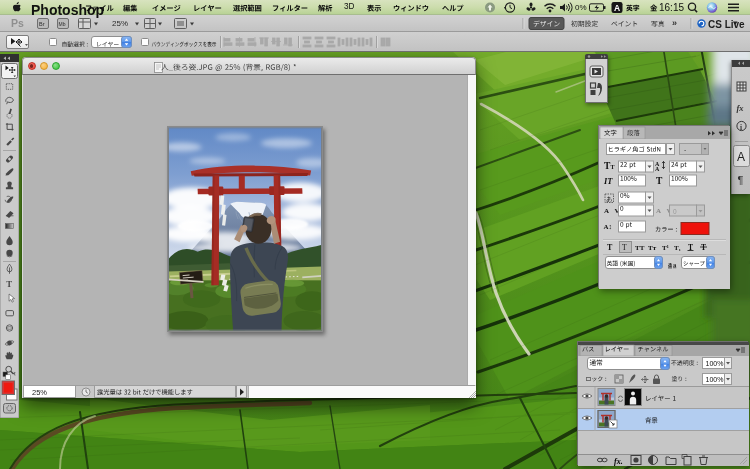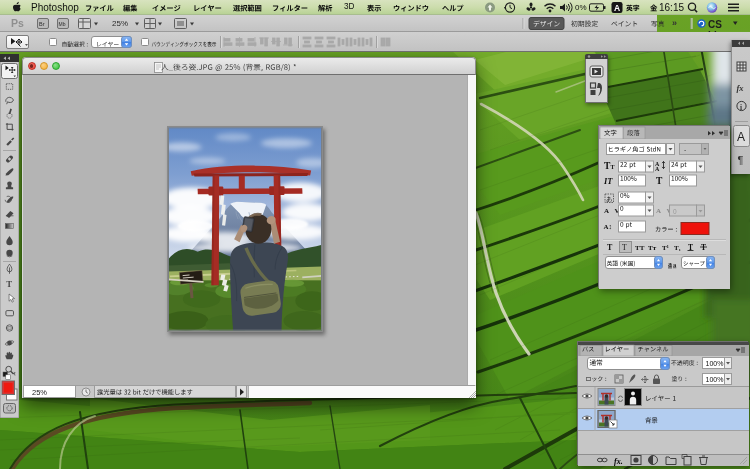--- a/index.html
+++ b/index.html
@@ -1,29 +1,29 @@
 <!DOCTYPE html>
 <html><head><meta charset="utf-8"><style>
 *{margin:0;padding:0;box-sizing:border-box}
 html,body{width:750px;height:469px;overflow:hidden}
 body{font-family:"Liberation Sans",sans-serif;position:relative;background:#6aa227}
 .ab{position:absolute}
 #menubar{left:0;top:0;width:750px;height:15px;background:linear-gradient(180deg,#d8e3bf 0%,#cbdcab 55%,#b8d295 100%);border-bottom:1px solid #a8bd8f;z-index:40}
-#appbar{left:0;top:15px;width:657px;height:17px;background:linear-gradient(180deg,#d2d2d2,#c3c3c3);border-bottom:1px solid #9b9b9b;z-index:30}
+#appbar{left:0;top:15px;width:750px;height:17px;background:linear-gradient(180deg,#d2d2d2,#c3c3c3);border-bottom:1px solid #9b9b9b;z-index:30}
 #optbar{left:0;top:32px;width:750px;height:20px;background:linear-gradient(180deg,#d0d0d0,#c2c2c2);border-bottom:1px solid #6e6e6e;z-index:30}
 #toolbar{left:0;top:54px;width:19px;height:364px;z-index:25}
 #docwin{left:22px;top:57px;width:454px;height:341px;z-index:15;border-radius:4px 4px 0 0;box-shadow:0 8px 18px rgba(0,0,0,.55),0 1px 3px rgba(0,0,0,.4);background:#d9d9d9;overflow:hidden}
 #titlebar{left:0;top:0;width:454px;height:18px;background:linear-gradient(180deg,#ebebeb,#d0d0d0);border:1px solid #8e8e8e;border-bottom:1px solid #6f6f6f;border-radius:4px 4px 0 0}
 #canvas{left:1px;top:18px;width:444px;height:310px;background:#b4b4b4}
 #vscroll{left:445px;top:18px;width:9px;height:310px;background:#f7f7f7;border-left:1px solid #aaa}
 #dstatus{left:1px;top:328px;width:452px;height:13px;background:#c8c8c8;border-top:1px solid #9e9e9e}
 .tl{width:8px;height:8px;border-radius:50%;top:4px}
 #photo{left:145px;top:69px;width:156px;height:206px;box-shadow:2px 3px 4px rgba(0,0,0,.4);border:1px solid #8a8a8a}
 #minipanel{left:585px;top:55px;width:23px;height:48px;z-index:32;background:#d2d2d2;border:1px solid #707070;border-top:none;box-shadow:1px 2px 4px rgba(0,0,0,.4)}
-#dock{left:731px;top:40px;width:19px;height:134px;z-index:32;background:linear-gradient(180deg,#cacaca,#bdbdbd);border-left:1px solid #8c8c8c;box-shadow:-1px 2px 4px rgba(0,0,0,.35)}
+#dock{left:731px;top:60px;width:19px;height:134px;z-index:32;background:linear-gradient(180deg,#cacaca,#bdbdbd);border-left:1px solid #8c8c8c;box-shadow:-1px 2px 4px rgba(0,0,0,.35)}
 #charpanel{left:598px;top:125px;width:131px;height:163px;z-index:35;background:#cdcdcd;border:1px solid #787878;box-shadow:2px 3px 7px rgba(0,0,0,.45)}
 #layers{left:577px;top:341px;width:171px;height:124px;z-index:35;background:#14b8a6;border:1px solid #6f6f6f;box-shadow:2px 3px 7px rgba(0,0,0,.45)}
 .lbl{position:absolute;color:#1c1c1c}
 #jpov{left:0;top:0;z-index:90;pointer-events:none}
 </style></head><body>
 
 <svg class="ab" id="desktop" width="750" height="469" viewBox="0 0 750 469" style="left:0;top:0;z-index:0">
 <defs>
 <linearGradient id="dg" x1="0" y1="0" x2="0" y2="1">
 <stop offset="0" stop-color="#6ba326"></stop>
@@ -168,21 +168,21 @@
           <stop offset=".7" stop-color="#7a5fd0"></stop>
           <stop offset="1" stop-color="#3b2e8c"></stop>
         </radialGradient>
       </defs>
 <circle cx="712" cy="7.5" r="5.2" fill="url(#siri)"></circle>
 <path d="M708.5,7.5 q2,-2.5 3.5,0 q1.5,2.5 3.5,0" stroke="#fff" stroke-width=".9" fill="none" opacity=".9"></path>
 <g stroke="#1c1c1c" stroke-width="1.4">
         <path d="M728,4.2 h11 M728,7.5 h11 M728,10.8 h11"></path>
       </g>
 </svg>
-<span class="lbl" style="left:31px;top:2px;font-size:10px;font-weight:normal;color:#111">Photoshop</span>
+<span class="lbl" style="left:31px;top:2px;font-size:14px;font-weight:bold;color:#111">Photoshop</span>
 <span class="lbl" style="left:344px;top:2px;font-size:8.2px;font-weight:normal;color:#111">3D</span>
 <span class="lbl" style="left:659px;top:2px;font-size:10px;color:#111">16:15</span>
 <span class="lbl" style="left:575px;top:2.5px;font-size:8px;color:#111">0%</span>
 </div>
 
 <div class="ab" id="appbar">
 <span class="lbl" style="left:11px;top:2px;font-size:10.5px;font-weight:bold;color:#8f8f8f;letter-spacing:0">Ps</span>
 <svg class="ab" width="750" height="17" style="left:0;top:0">
 <g stroke="#6f6f6f" fill="#b9b9b9" stroke-width="1">
 <rect x="37.5" y="3.5" width="11" height="10" rx="1.5"></rect>

